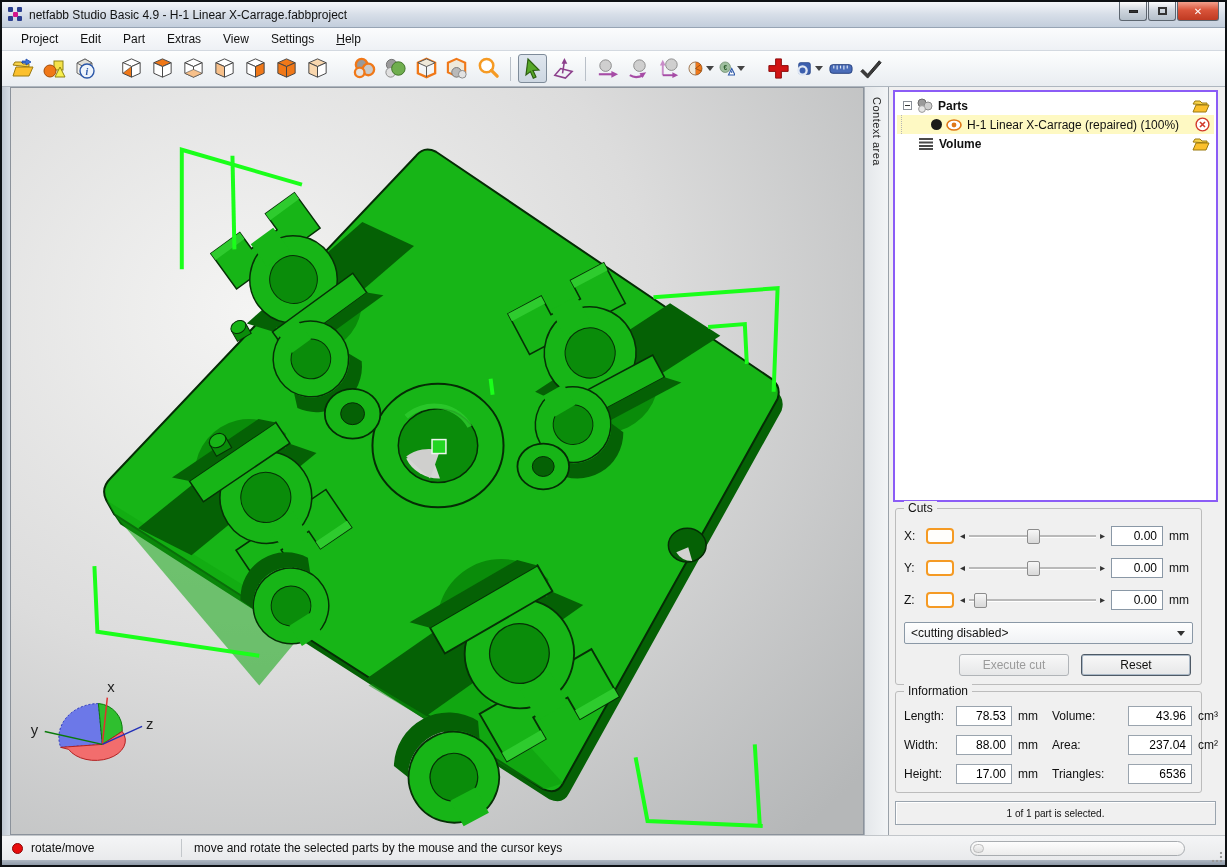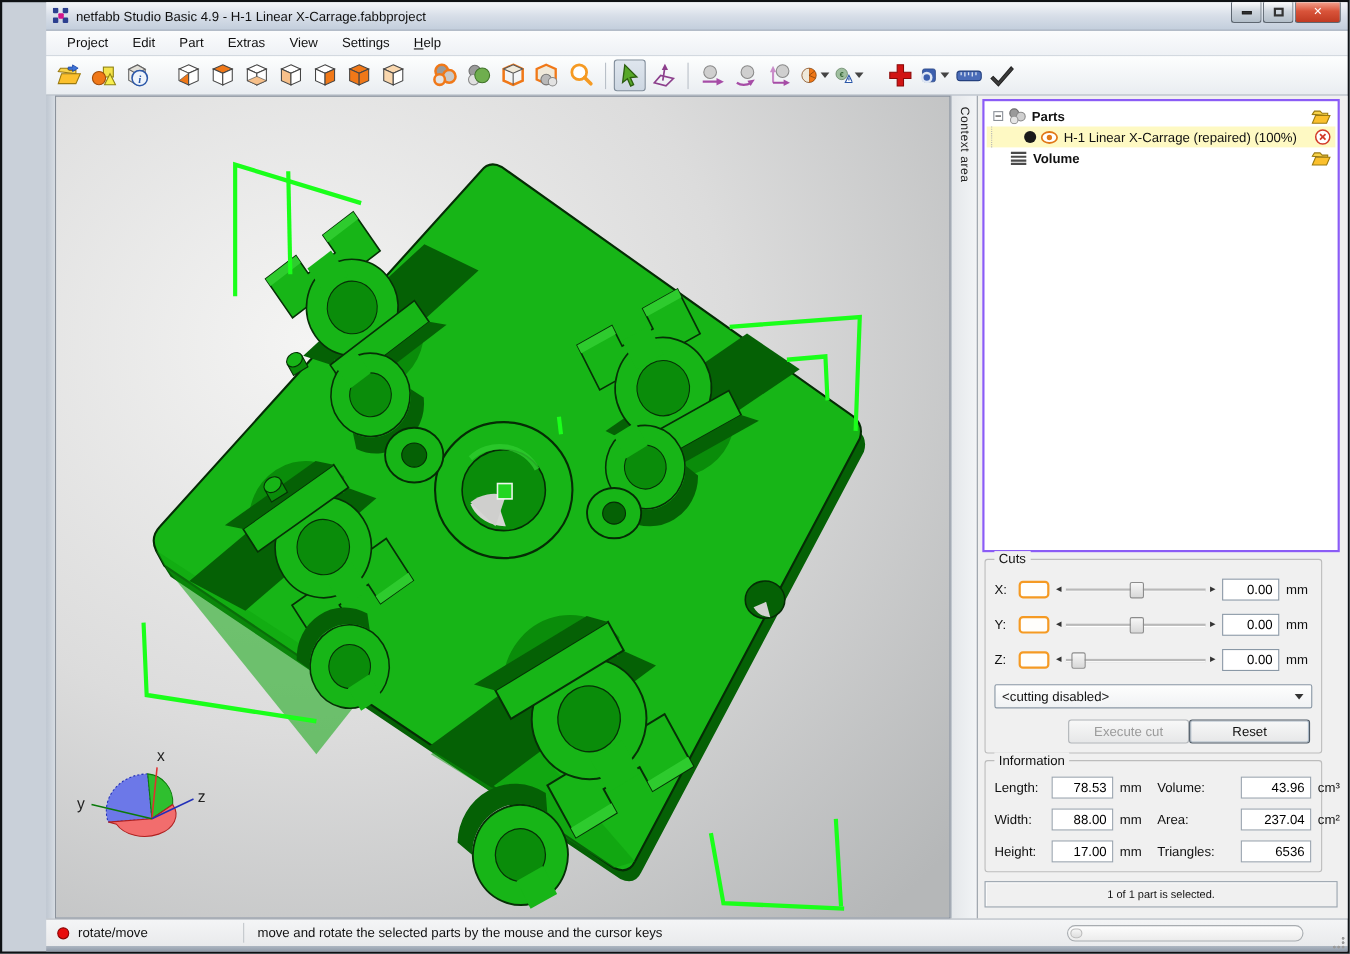--- a/index.html
+++ b/index.html
@@ -1,20 +1,20 @@
 <!DOCTYPE html>
 <html><head>
 <meta charset="utf-8">
 <style>
   * { box-sizing: border-box; margin: 0; padding: 0; }
   html,body { width:1227px; height:867px; }
   body { font-family:"Liberation Sans","DejaVu Sans",sans-serif; background:#222; overflow:hidden; }
 
   .window { position:relative; width:1227px; height:867px;
-    border:2px solid #0e1114; background:#c9d0d9; display:flex; flex-direction:column;padding-left:40px; }
+    border:2px solid #0e1114; background:#c9d0d9; display:flex; flex-direction:column; }
 
   
   .titlebar { height:26px; background:linear-gradient(#f4f6f9,#d7dee8 50%,#c3cedc);
     border-bottom:1px solid #97a4b4; display:flex; align-items:center; padding:0 6px; flex:0 0 auto; }
   .app-icon { width:15px; height:15px; margin-right:6px; flex:0 0 auto; }
   .title-text { font-size:12px; color:#111; flex:1 1 auto; white-space:nowrap; overflow:hidden; }
   .winbtns { display:flex; gap:1px; margin-top:-6px; }
   .winbtn { width:28px; height:19px; border:1px solid #5d6670; border-top:none; background:linear-gradient(#fdfdfd,#cfd6de 45%,#b4bfca);
     display:flex; align-items:center; justify-content:center; font-size:10px; color:#222;
     border-radius:0 0 3px 3px; cursor:pointer; }
@@ -74,21 +74,21 @@
   .sl-thumb { position:absolute; top:1px; width:13px; height:15px; background:linear-gradient(#f7f7f7,#d8d8d8); border:1px solid #8c8c8c; border-radius:2px; }
   .cut-input { width:52px; height:20px; border:1px solid #8a98a6; background:#fff; font-size:12px; text-align:right; padding:2px 5px;
     font-family:"Liberation Sans",sans-serif; }
   .cut-unit { width:24px; font-size:12px; color:#111; }
 
   .dropdown { display:flex; align-items:center; height:22px; border:1px solid #8a98a6; border-radius:2px;
     background:linear-gradient(#fefefe,#f0f2f4); margin:2px 0 10px 0; padding-left:6px; font-size:12px; color:#111; }
   .dropdown .grow { flex:1 1 auto; }
   .dd-caret { width:0; height:0; border-left:4px solid transparent; border-right:4px solid transparent; border-top:5px solid #333; margin-right:7px; }
 
-  .btn-row { display:flex; justify-content:flex-end; padding:0 2px; }
+  .btn-row { display:flex; gap:12px; justify-content:flex-end; padding:0 2px; }
   .button { width:110px; height:22px; border:1px solid #b0b4b8; border-radius:3px;
     background:linear-gradient(#f8f8f8,#e6e7e8); font-size:12px; display:flex; align-items:center; justify-content:center; cursor:pointer; }
   .button.disabled { color:#9b9b9b; }
   .button.default { border:1px solid #4e5a66; box-shadow:0 0 0 1px #aab8c6 inset; color:#111; }
 
   
   .info-grid { display:grid; grid-template-columns:46px 56px 28px 70px 64px 30px; column-gap:6px; row-gap:9px; align-items:center; margin-top:4px; }
   .info-label { font-size:12px; color:#111; }
   .info-value { height:20px; border:1px solid #9aa4ae; background:#fff; font-size:12px; text-align:right; padding:2px 5px; }
   .info-unit { font-size:12px; color:#111; }

